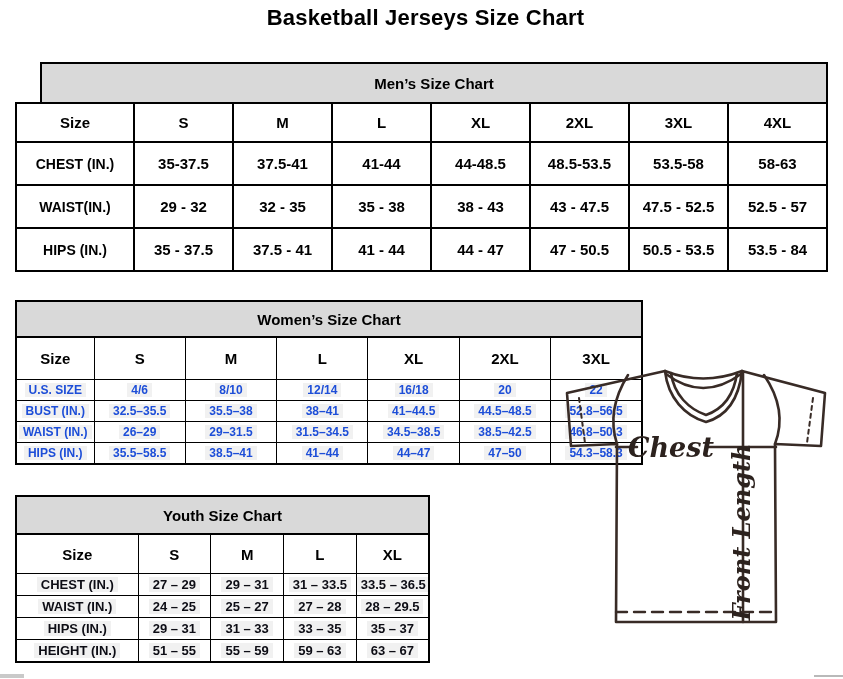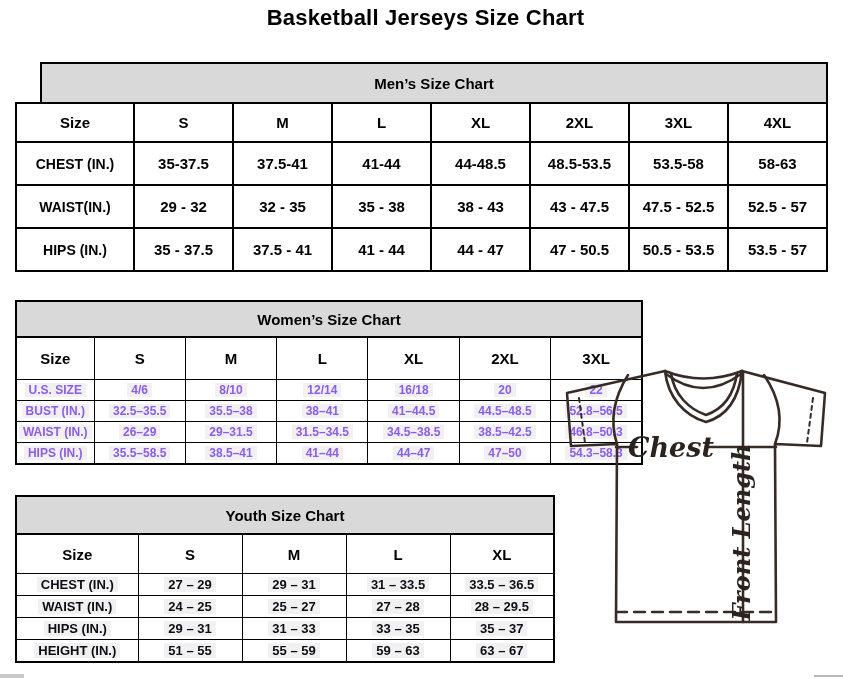--- a/index.html
+++ b/index.html
@@ -24,25 +24,25 @@
   .mens .c0 { width:118px; }
   .mens tr.hrow td { height:37px; }
   .mens tr.drow td { height:41px; }
   .mens td.lbl { font-size:14px; }
 
   
   .womens { left:15px; top:300px; width:628px; }
   .womens .bar { height:34px; font-size:15px; }
   .womens .c0 { width:78px; }
   .womens tr.hrow td { height:41px; font-size:15px; }
-  .womens tr.drow td { height:20px; font-size:12px; color:#8b5cf6; }
+  .womens tr.drow td { height:20px; font-size:12px; color:#1d4ed8; }
   .womens td.lbl { font-size:11px; }
 
   
-  .youth { left:15px; top:495px; width:540px; }
+  .youth { left:15px; top:495px; width:415px; }
   .youth .bar { height:36px; font-size:15px; }
   .youth .c0 { width:122px; }
   .youth tr.hrow td { height:38px; font-size:15px; }
   .youth tr.drow td { height:21px; font-size:13px; color:#0d0d15; }
   .youth td.lbl { font-size:12px; }
 
   
   .womens td:first-child, .youth td:first-child { border-left-width:2px; }
   .womens td:last-child,  .youth td:last-child  { border-right-width:2px; }
   .womens tr:first-child td, .youth tr:first-child td { border-top-width:2px; }
@@ -105,21 +105,21 @@
         <td>52.5 - 57</td>
       </tr>
       <tr class="drow">
         <td class="lbl">HIPS (IN.)</td>
         <td>35 - 37.5</td>
         <td>37.5 - 41</td>
         <td>41 - 44</td>
         <td>44 - 47</td>
         <td>47 - 50.5</td>
         <td>50.5 - 53.5</td>
-        <td>53.5 - 57</td>
+        <td>53.5 - 84</td>
       </tr>
     </tbody>
       </table>
   </section>
 
   <section class="sizechart womens">
     <div class="bar">Women’s Size Chart</div>
     <table>
       <colgroup>
           <col class="c0">

